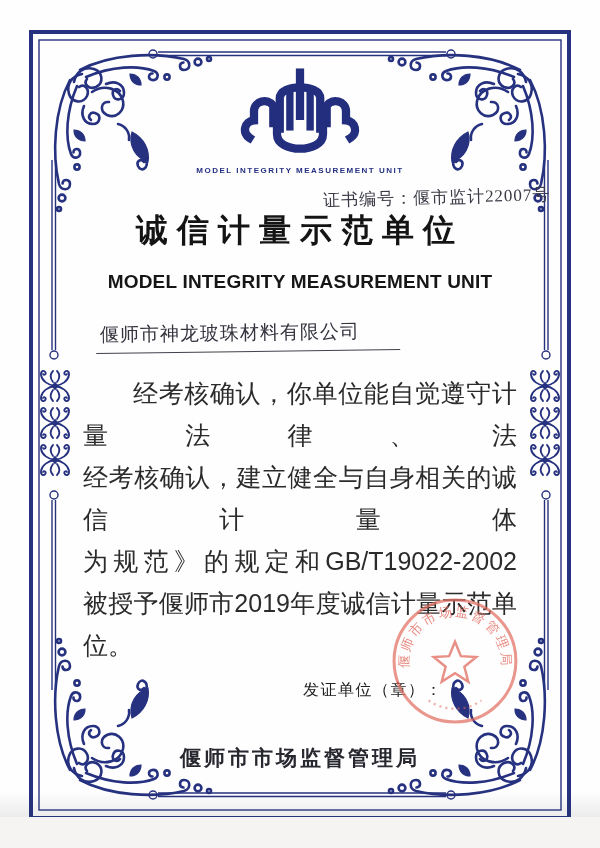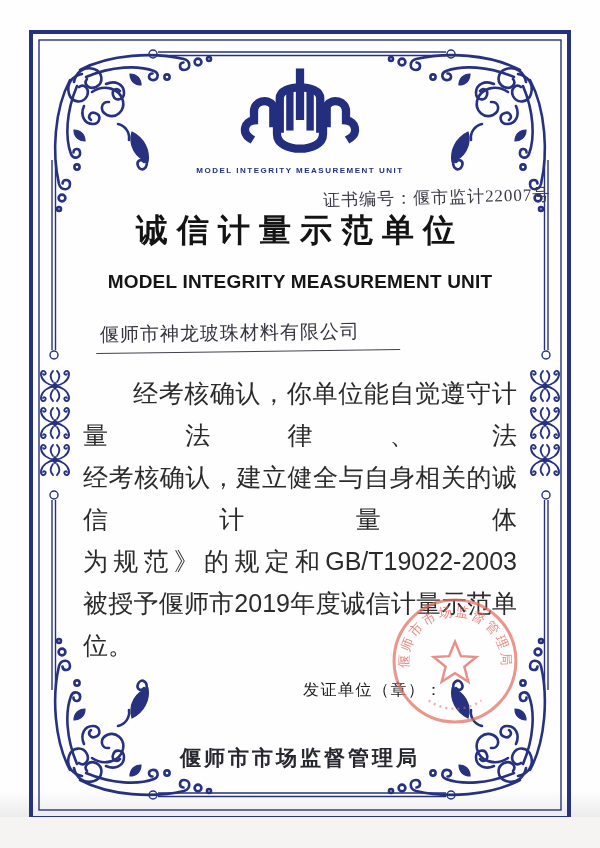--- a/index.html
+++ b/index.html
@@ -155,21 +155,21 @@
   </div>
 
   <div class="title-zh">诚信计量示范单位</div>
   <div class="title-en">MODEL INTEGRITY MEASUREMENT UNIT</div>
 
   <div class="company">偃师市神龙玻珠材料有限公司</div>
 
   <div class="body-text">
     <div class="line first">经考核确认，你单位能自觉遵守计量法律、法</div>
     <div class="line">经考核确认，建立健全与自身相关的诚信计量体</div>
-    <div class="line">为规范》的规定和GB/T19022-2003</div>
+    <div class="line">为规范》的规定和GB/T19022-2002</div>
     <div class="line last">被授予偃师市2019年度诚信计量示范单位。</div>
   </div>
 
   <div class="issuer-label">发证单位（章）：</div>
 
   <svg class="seal" viewBox="0 0 132 132">
     <g stroke="#e16a5e" fill="none">
       <circle cx="66" cy="66" r="60" stroke-width="3" opacity="0.8"></circle>
       <path id="sealArc" d="M 23,84 A 46,46 0 1 1 109,84" fill="none" stroke="none"></path>
       <text font-size="13" fill="#e16a5e" letter-spacing="2.5" opacity="0.9" stroke="none">

